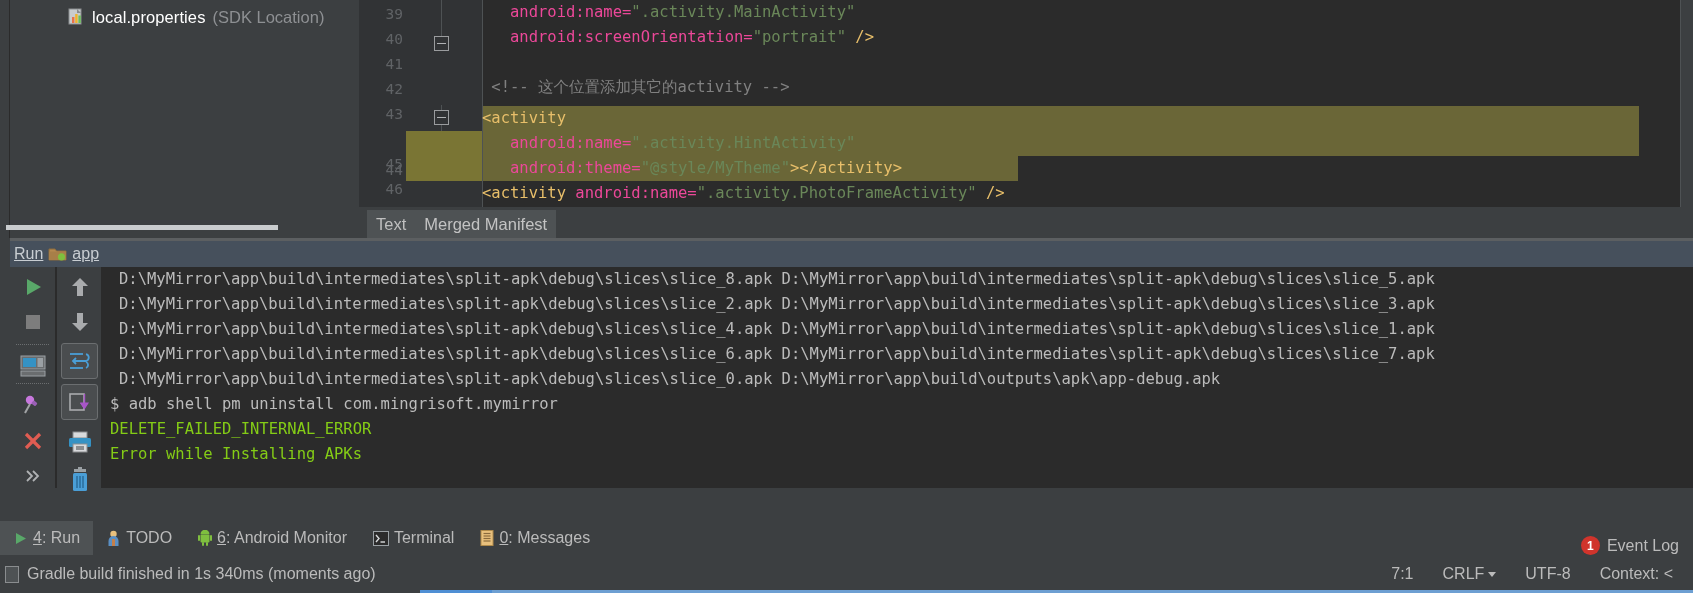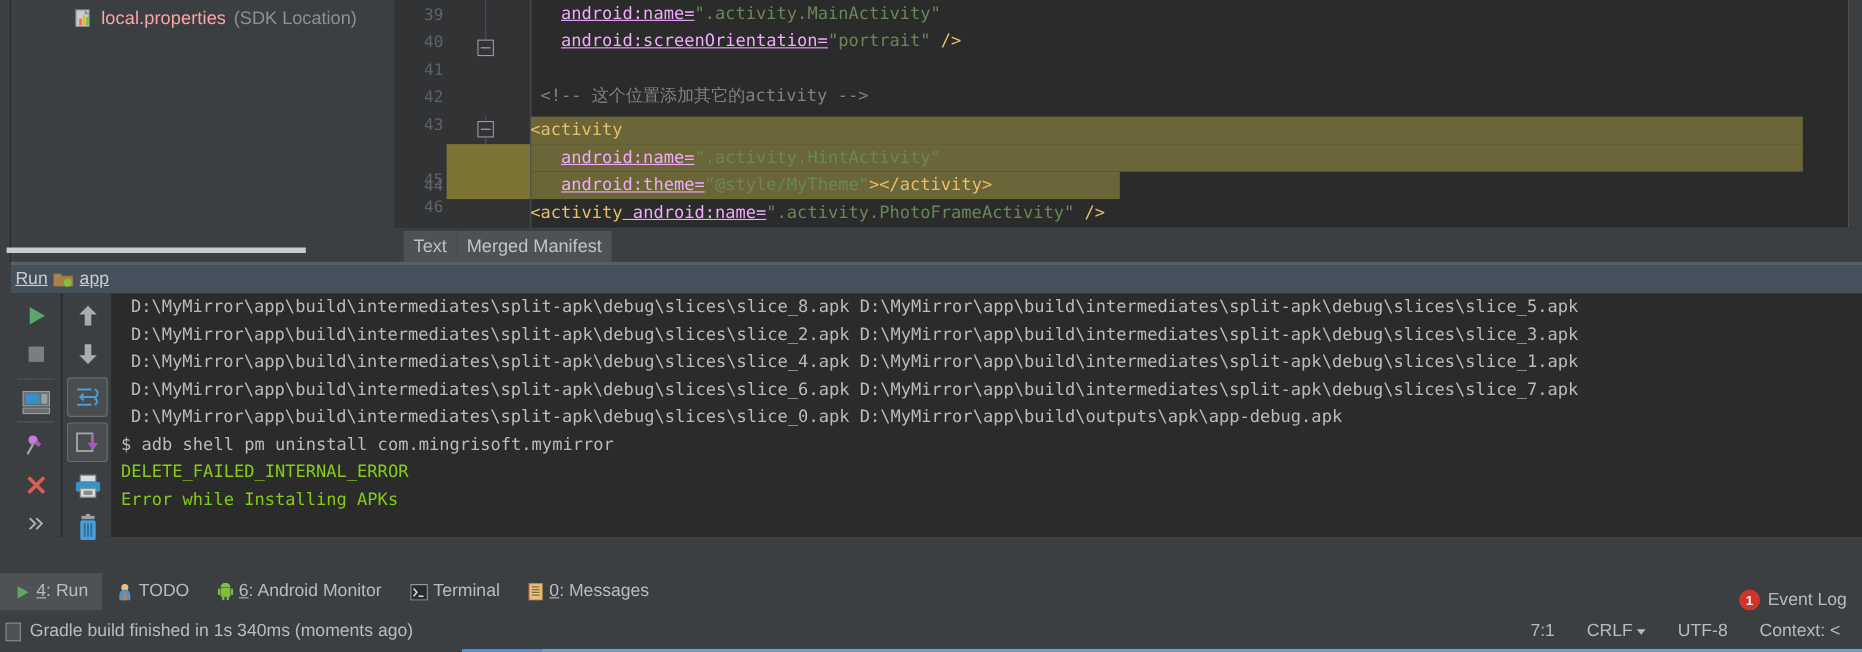--- a/index.html
+++ b/index.html
@@ -14,42 +14,42 @@
   
   .top-zone { position: absolute; left: 0; top: 0; width: 1693px; height: 212px; background: #3c3f41; }
 
   
   .left-stripe { position: absolute; left: 0; top: 0; width: 10px; height: 238px; background: #3c3f41; border-right: 1px solid #2b2b2b; }
 
   
   .filetab-wrap { position: absolute; left: 10px; top: 0; width: 378px; height: 212px; background: #3c3f41; }
   .filetab { position: absolute; left: 58px; top: 3px; height: 28px; display: flex; align-items: center; gap: 7px; }
   .filetab .ficon { width: 17px; height: 18px; position: relative; display:block; }
-  .filetab .fname { font-size: 16.5px; color: #fca5a5; letter-spacing: .1px; white-space: nowrap; }
+  .filetab .fname { font-size: 16.5px; color: #ffffff; letter-spacing: .1px; white-space: nowrap; }
   .filetab .fsub { font-size: 16.5px; color: #8e9093; white-space: nowrap; }
 
   
   .left-sel { position: absolute; left: 6px; top: 225px; width: 272px; height: 5px; background: #c9ccce; }
 
   
   .editor { position: absolute; left: 359px; top: 0; right: 0; height: 207px; background: #2b2b2b; overflow: hidden; }
   .gutter { position: absolute; left: 0; top: 0; width: 123px; height: 207px; background: #313335; }
   .lnum { position: absolute; right: 79px; width: 40px; text-align: right; font-family: "DejaVu Sans Mono", monospace; font-size: 14.5px; color: #606366; }
   .foldcol { position: absolute; left: 70px; top: 0; width: 26px; height: 207px; }
   .foldline { position:absolute; left: 12px; top: 0; width: 1px; height: 207px; background: #4e5254; }
   .foldbox { position: absolute; left: 5px; width: 15px; height: 15px; border: 1px solid #9a9c9e; background: #313335; }
   .foldbox::before { content:""; position:absolute; left:2px; top:6px; width:9px; height:1px; background:#b0b2b4; }
 
   .codearea { position: absolute; left: 123px; top: 0; right: 0; height: 207px; font-family: "DejaVu Sans Mono", monospace; font-size: 15.5px; }
   .cline { position: absolute; left: 0; height: 25px; line-height: 25px; white-space: pre; }
   .hl-band { position: absolute; background: #6a6637; }
   .hl-band2 { position: absolute; background: #7a7534; }
   .indent-guide { position: absolute; width: 1px; background: #4e5254; }
 
-  .c-attr { color: #f0abfc; text-decoration: underline; }
+  .c-attr { color: #ec4899; }
   .c-str  { color: #6a8759; }
   .c-tag  { color: #e8bf6a; }
   .c-cmt  { color: #808080; }
 
   
   .ed-divider { position:absolute; top:0; width:1px; height:207px; background:#4e5254; }
   .marker-strip { position:absolute; right:0; top:0; width:12px; height:207px; background:#3c3f41; }
 
   
   .edtabs { position: absolute; left: 359px; top: 207px; right: 0; height: 31px; background: #3c3f41; display:flex; align-items:flex-end; }

